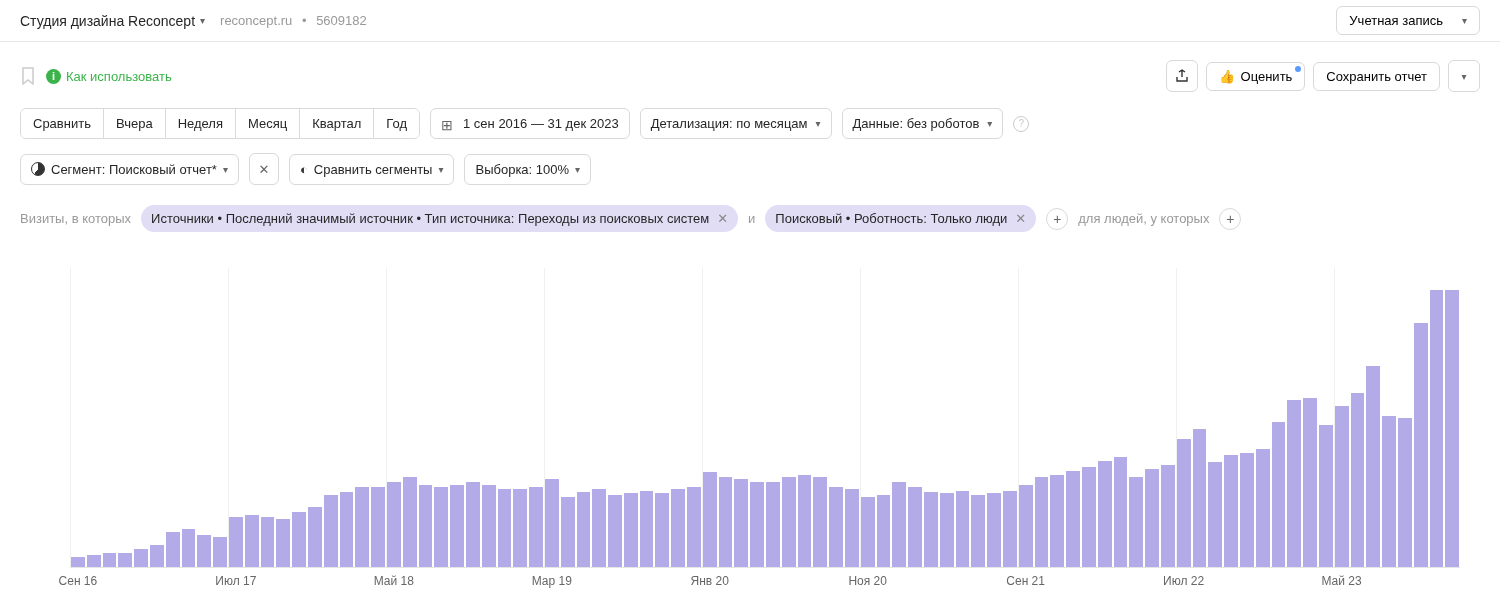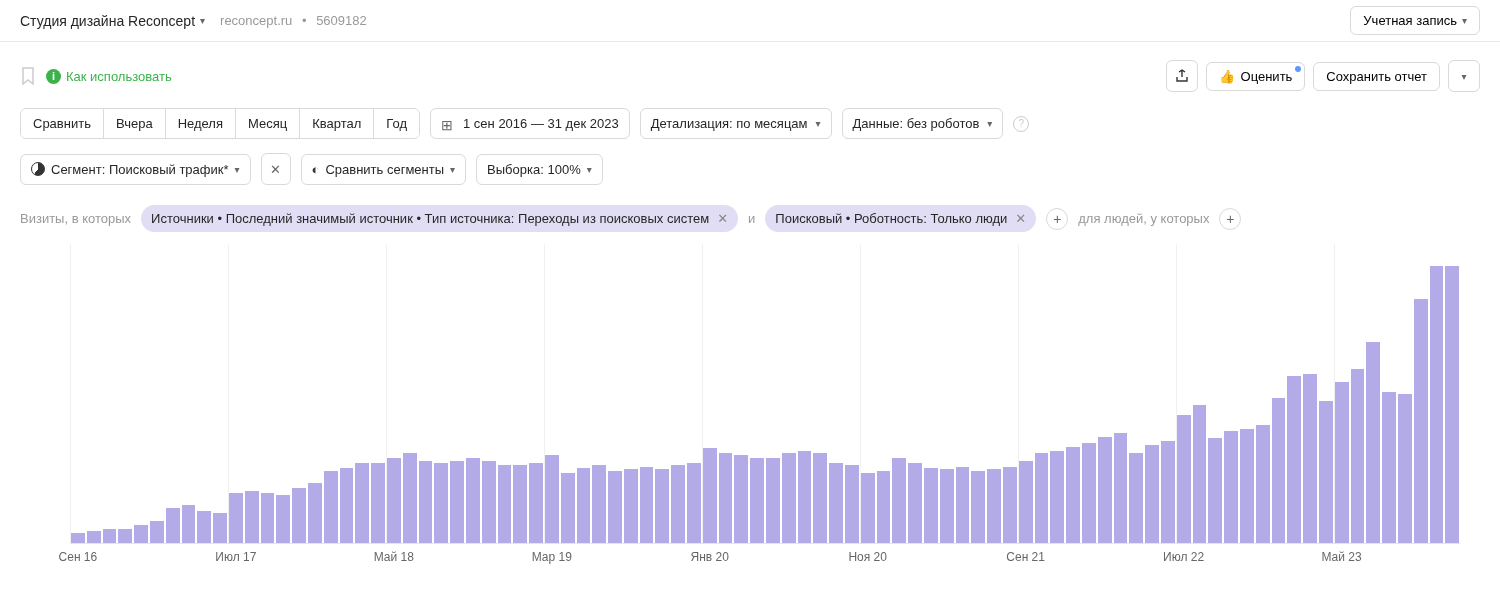--- a/index.html
+++ b/index.html
@@ -2,21 +2,21 @@
 <html><head>
 <meta charset="utf-8">
 <style>
 *{box-sizing:border-box;margin:0;padding:0;font-family:Arial,Helvetica,sans-serif}
 body{background:#fff;color:#262626;font-size:13px;width:1500px}
 .header{display:flex;align-items:center;padding:10px 20px;border-bottom:1px solid #e8e8e8;height:42px}
 .account-name{font-weight:500;font-size:14px;display:flex;align-items:center;gap:5px;cursor:pointer}
 .meta{color:#999;margin-left:15px;font-size:13px}
 .sep{margin:0 6px}
 .spacer{flex:1}
-.btn{border:1px solid #d9d9d9;border-radius:6px;padding:6px 12px;background:#fff;font-size:13px;cursor:pointer;display:inline-flex;align-items:center;gap:5px}
+.btn{border:1px solid #d9d9d9;border-radius:6px;padding:6px 12px;background:#fff;font-size:13px;cursor:pointer;display:inline-flex;align-items:center;gap:19px}
 .chev{font-size:10px;color:#666}
 .content{padding:18px 20px}
 .title-row{display:flex;align-items:center;margin-bottom:16px}
 .page-title{font-size:28px;font-weight:700;margin-right:10px}
 .bookmark{color:#ccc;font-size:18px;cursor:pointer}
 .howto{display:flex;align-items:center;gap:5px;color:#3bb34a;font-size:13px;margin-left:10px;cursor:pointer}
 .howto-icon{width:15px;height:15px;border-radius:50%;background:#3bb34a;color:#fff;display:flex;align-items:center;justify-content:center;font-size:11px;font-weight:bold}
 .icon-btn{border:1px solid #d9d9d9;border-radius:6px;width:32px;height:32px;display:flex;align-items:center;justify-content:center;cursor:pointer;background:#fff}
 .rate-btn{border:1px solid #d9d9d9;border-radius:6px;padding:6px 12px;background:#fff;font-size:13px;cursor:pointer;display:inline-flex;align-items:center;gap:5px;position:relative}
 .dot{position:absolute;top:3px;right:3px;width:6px;height:6px;border-radius:50%;background:#5b9bff}
@@ -27,21 +27,21 @@
 .btn-group .seg:last-child{border-right:none}
 .range-btn{display:flex;align-items:center;gap:8px;border:1px solid #d9d9d9;border-radius:6px;padding:7px 10px;cursor:pointer}
 .cal-icon{display:inline-block;width:14px;height:14px;position:relative}
 .cal-icon::before{content:"⊞";font-size:14px;color:#666}
 .help-circle{width:16px;height:16px;border:1px solid #ccc;border-radius:50%;display:flex;align-items:center;justify-content:center;font-size:10px;color:#ccc;cursor:pointer}
 .seg-row{display:flex;align-items:center;gap:10px;margin-bottom:20px}
 .seg-btn{display:flex;align-items:center;gap:6px;border:1px solid #d9d9d9;border-radius:6px;padding:7px 10px;cursor:pointer}
 .seg-pie{width:14px;height:14px;border-radius:50%;background:conic-gradient(#333 0 60%,#fff 60% 100%);border:1px solid #333}
 .seg-compare-icon{font-size:13px;color:#333}
 .close-x{border:1px solid #d9d9d9;border-radius:6px;width:30px;height:32px;display:flex;align-items:center;justify-content:center;cursor:pointer;color:#666}
-.filter-row{display:flex;align-items:center;gap:10px;margin-bottom:12px}
+.filter-row{display:flex;align-items:center;gap:10px;margin-bottom:36px}
 .filter-label{color:#999;font-size:13px}
 .pill{background:#e0ddf5;border-radius:14px;padding:6px 10px;font-size:13px;display:flex;align-items:center;gap:8px}
 .pill-x{color:#888;cursor:pointer;font-size:13px}
 .and{color:#999;font-size:13px}
 .plus-circle{width:22px;height:22px;border:1px solid #d9d9d9;border-radius:50%;display:flex;align-items:center;justify-content:center;cursor:pointer;font-size:14px;color:#666}
 .chart-header{display:flex;align-items:center;margin-bottom:12px}
 .chart-title{font-size:16px;font-weight:500}
 .chart-wrap{margin-left:50px;margin-right:20px}
 .chart{position:relative;height:300px;border-bottom:1px solid #e5e5e5;display:flex;align-items:flex-end;gap:0}
 .chart .grid{position:absolute;left:0;right:0;top:0;bottom:0;pointer-events:none}
@@ -122,21 +122,21 @@
     <div class="range-btn">
       <span>Данные: без роботов</span>
       <span class="chev">▾</span>
     </div>
     <div class="help-circle">?</div>
   </div>
 
   <div class="seg-row">
     <div class="seg-btn">
       <span class="seg-pie"></span>
-      <span>Сегмент: Поисковый трафик*</span>
+      <span>Сегмент: Поисковый отчет*</span>
       <span class="chev">▾</span>
     </div>
     <div class="close-x">✕</div>
     <div class="seg-btn">
       <span class="seg-compare-icon">◐</span>
       <span>Сравнить сегменты</span>
       <span class="chev">▾</span>
     </div>
     <div class="seg-btn">
       <span>Выборка: 100%</span>

